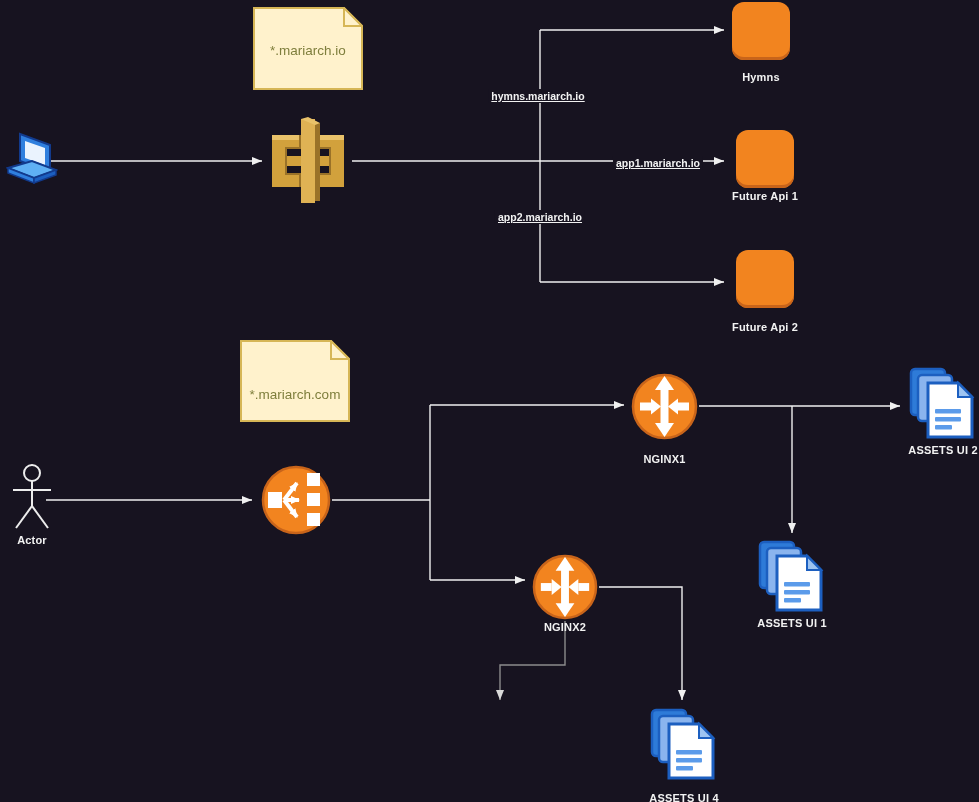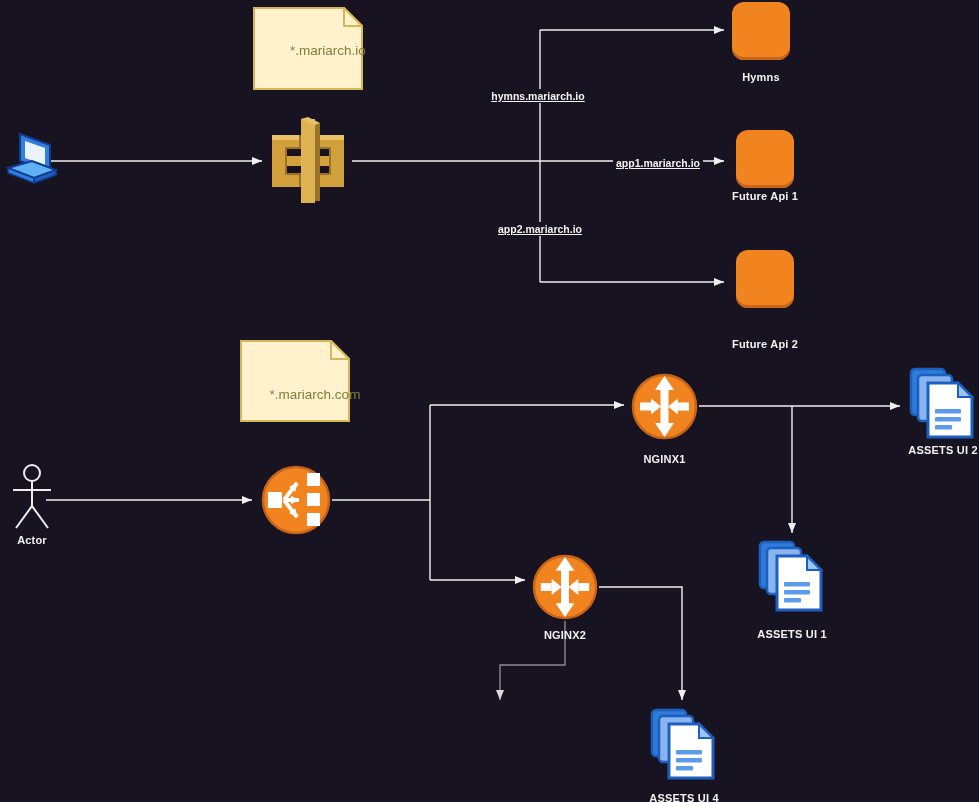--- a/index.html
+++ b/index.html
@@ -5,21 +5,21 @@
   html,body{margin:0;padding:0;background:#0d0a13;}
   .canvas{position:relative;width:979px;height:802px;background:var(--bg);overflow:hidden;
           font-family:"Liberation Sans",sans-serif;}
   .edges{position:absolute;left:0;top:0;}
   .node{position:absolute;display:flex;flex-direction:column;align-items:center;}
   .nlabel{font-weight:bold;font-size:11px;color:var(--label);white-space:nowrap;letter-spacing:.2px;}
   .sq{width:58px;height:58px;border-radius:12px;background:var(--orange);
       box-shadow:inset 0 -3px 0 var(--orangeEdge);}
   .elabel{position:absolute;transform:translate(-50%,-50%);font-weight:bold;font-size:10.5px;
           color:var(--label);background:var(--bg);padding:1px 3px;white-space:nowrap;text-decoration:underline;}
-  .note{position:absolute;padding-left:40px;}
+  .note{position:absolute;}
   .note svg{position:absolute;left:0;top:0;}
   .note-text{position:absolute;left:0;top:0;right:0;bottom:0;display:flex;align-items:center;
              justify-content:center;font-size:13.5px;color:var(--noteText);padding-top:4px;}
 </style>
 </head>
 <body>
 
 <div class="canvas">
 
   <svg class="edges" width="979" height="802">
@@ -43,21 +43,21 @@
       <path d="M430,580 H525" marker-end="url(#ah)"></path>
       <path d="M699,406 H900" marker-end="url(#ah)"></path>
       <path d="M792,406 V533" marker-end="url(#ah)"></path>
       <path stroke="#8C8C8C" d="M565,621 V665 H500 V700" marker-end="url(#ahd)"></path>
       <path d="M599,587 H682 V700" marker-end="url(#ah)"></path>
     </g>
   </svg>
 
   <div class="elabel" style="left:538px;top:96px">hymns.mariarch.io</div>
   <div class="elabel" style="left:658px;top:163px">app1.mariarch.io</div>
-  <div class="elabel" style="left:540px;top:229px">app2.mariarch.io</div>
+  <div class="elabel" style="left:540px;top:217px">app2.mariarch.io</div>
 
   <div class="note" style="left:253px;top:7px;width:110px;height:83px">
     <svg width="110" height="83" viewBox="0 0 110 83">
       <path d="M1,1 H91 L109,19 V82 H1 Z" fill="var(--noteBg)" stroke="var(--noteBorder)" stroke-width="2"></path>
       <path d="M91,1 L91,19 L109,19 Z" fill="var(--noteBg)" stroke="var(--noteBorder)" stroke-width="2"></path>
     </svg>
     <div class="note-text">*.mariarch.io</div>
   </div>
 
   <div class="note" style="left:240px;top:340px;width:110px;height:104px">
@@ -98,21 +98,21 @@
     <div class="nlabel" style="margin-top:11px">Hymns</div>
   </div>
 
   <div class="node" style="left:732px;top:130px">
     <div class="sq"></div>
     <div class="nlabel" style="margin-top:2px">Future Api 1</div>
   </div>
 
   <div class="node" style="left:732px;top:250px">
     <div class="sq"></div>
-    <div class="nlabel" style="margin-top:30px">Future Api 2</div>
+    <div class="nlabel" style="margin-top:13px">Future Api 2</div>
   </div>
 
   <div class="node" style="left:10px;top:462px">
     <svg width="44" height="72" viewBox="0 0 44 72" fill="none" stroke="#EDEDED" stroke-width="2">
       <circle cx="22" cy="11" r="8"></circle>
       <line x1="22" y1="19" x2="22" y2="44"></line>
       <line x1="3" y1="28" x2="41" y2="28"></line>
       <line x1="22" y1="44" x2="6" y2="66"></line>
       <line x1="22" y1="44" x2="38" y2="66"></line>
     </svg>
@@ -161,21 +161,21 @@
       <g fill="#FFFFFF">
         <rect x="30.5" y="15" width="8" height="39"></rect>
         <polygon points="34.5,4 25,18 44,18"></polygon>
         <polygon points="34.5,65 25,51 44,51"></polygon>
         <rect x="10" y="30.5" width="11" height="8"></rect>
         <polygon points="31,34.5 21,26.5 21,42.5"></polygon>
         <rect x="48" y="30.5" width="11" height="8"></rect>
         <polygon points="38,34.5 48,26.5 48,42.5"></polygon>
       </g>
     </svg>
-    <div class="nlabel" style="margin-top:8px">NGINX2</div>
+    <div class="nlabel" style="">NGINX2</div>
   </div>
 
   <div class="node" style="left:908px;top:367px">
     <svg width="70" height="74" viewBox="0 0 70 74">
       <rect x="3" y="2" width="34" height="46" rx="4" fill="var(--docDark)" stroke="var(--docBorder)" stroke-width="2.5"></rect>
       <rect x="10" y="8" width="34" height="46" rx="4" fill="var(--docLight)" stroke="var(--docBorder)" stroke-width="2.5"></rect>
       <path d="M20,16 H50 L64,30 V70 H20 Z" fill="#FFFFFF" stroke="var(--docBorder)" stroke-width="3"></path>
       <path d="M50,16 V30 H64 Z" fill="var(--docFold)" stroke="var(--docBorder)" stroke-width="2"></path>
       <g fill="var(--docLine)">
         <rect x="27" y="42" width="26" height="4.5" rx="1"></rect>
@@ -191,21 +191,21 @@
       <rect x="3" y="2" width="34" height="46" rx="4" fill="var(--docDark)" stroke="var(--docBorder)" stroke-width="2.5"></rect>
       <rect x="10" y="8" width="34" height="46" rx="4" fill="var(--docLight)" stroke="var(--docBorder)" stroke-width="2.5"></rect>
       <path d="M20,16 H50 L64,30 V70 H20 Z" fill="#FFFFFF" stroke="var(--docBorder)" stroke-width="3"></path>
       <path d="M50,16 V30 H64 Z" fill="var(--docFold)" stroke="var(--docBorder)" stroke-width="2"></path>
       <g fill="var(--docLine)">
         <rect x="27" y="42" width="26" height="4.5" rx="1"></rect>
         <rect x="27" y="50" width="26" height="4.5" rx="1"></rect>
         <rect x="27" y="58" width="17" height="4.5" rx="1"></rect>
       </g>
     </svg>
-    <div class="nlabel" style="margin-top:14px">ASSETS UI 1</div>
+    <div class="nlabel" style="margin-top:3px">ASSETS UI 1</div>
   </div>
 
 
   <div class="node" style="left:649px;top:708px">
     <svg width="70" height="74" viewBox="0 0 70 74">
       <rect x="3" y="2" width="34" height="46" rx="4" fill="var(--docDark)" stroke="var(--docBorder)" stroke-width="2.5"></rect>
       <rect x="10" y="8" width="34" height="46" rx="4" fill="var(--docLight)" stroke="var(--docBorder)" stroke-width="2.5"></rect>
       <path d="M20,16 H50 L64,30 V70 H20 Z" fill="#FFFFFF" stroke="var(--docBorder)" stroke-width="3"></path>
       <path d="M50,16 V30 H64 Z" fill="var(--docFold)" stroke="var(--docBorder)" stroke-width="2"></path>
       <g fill="var(--docLine)">

